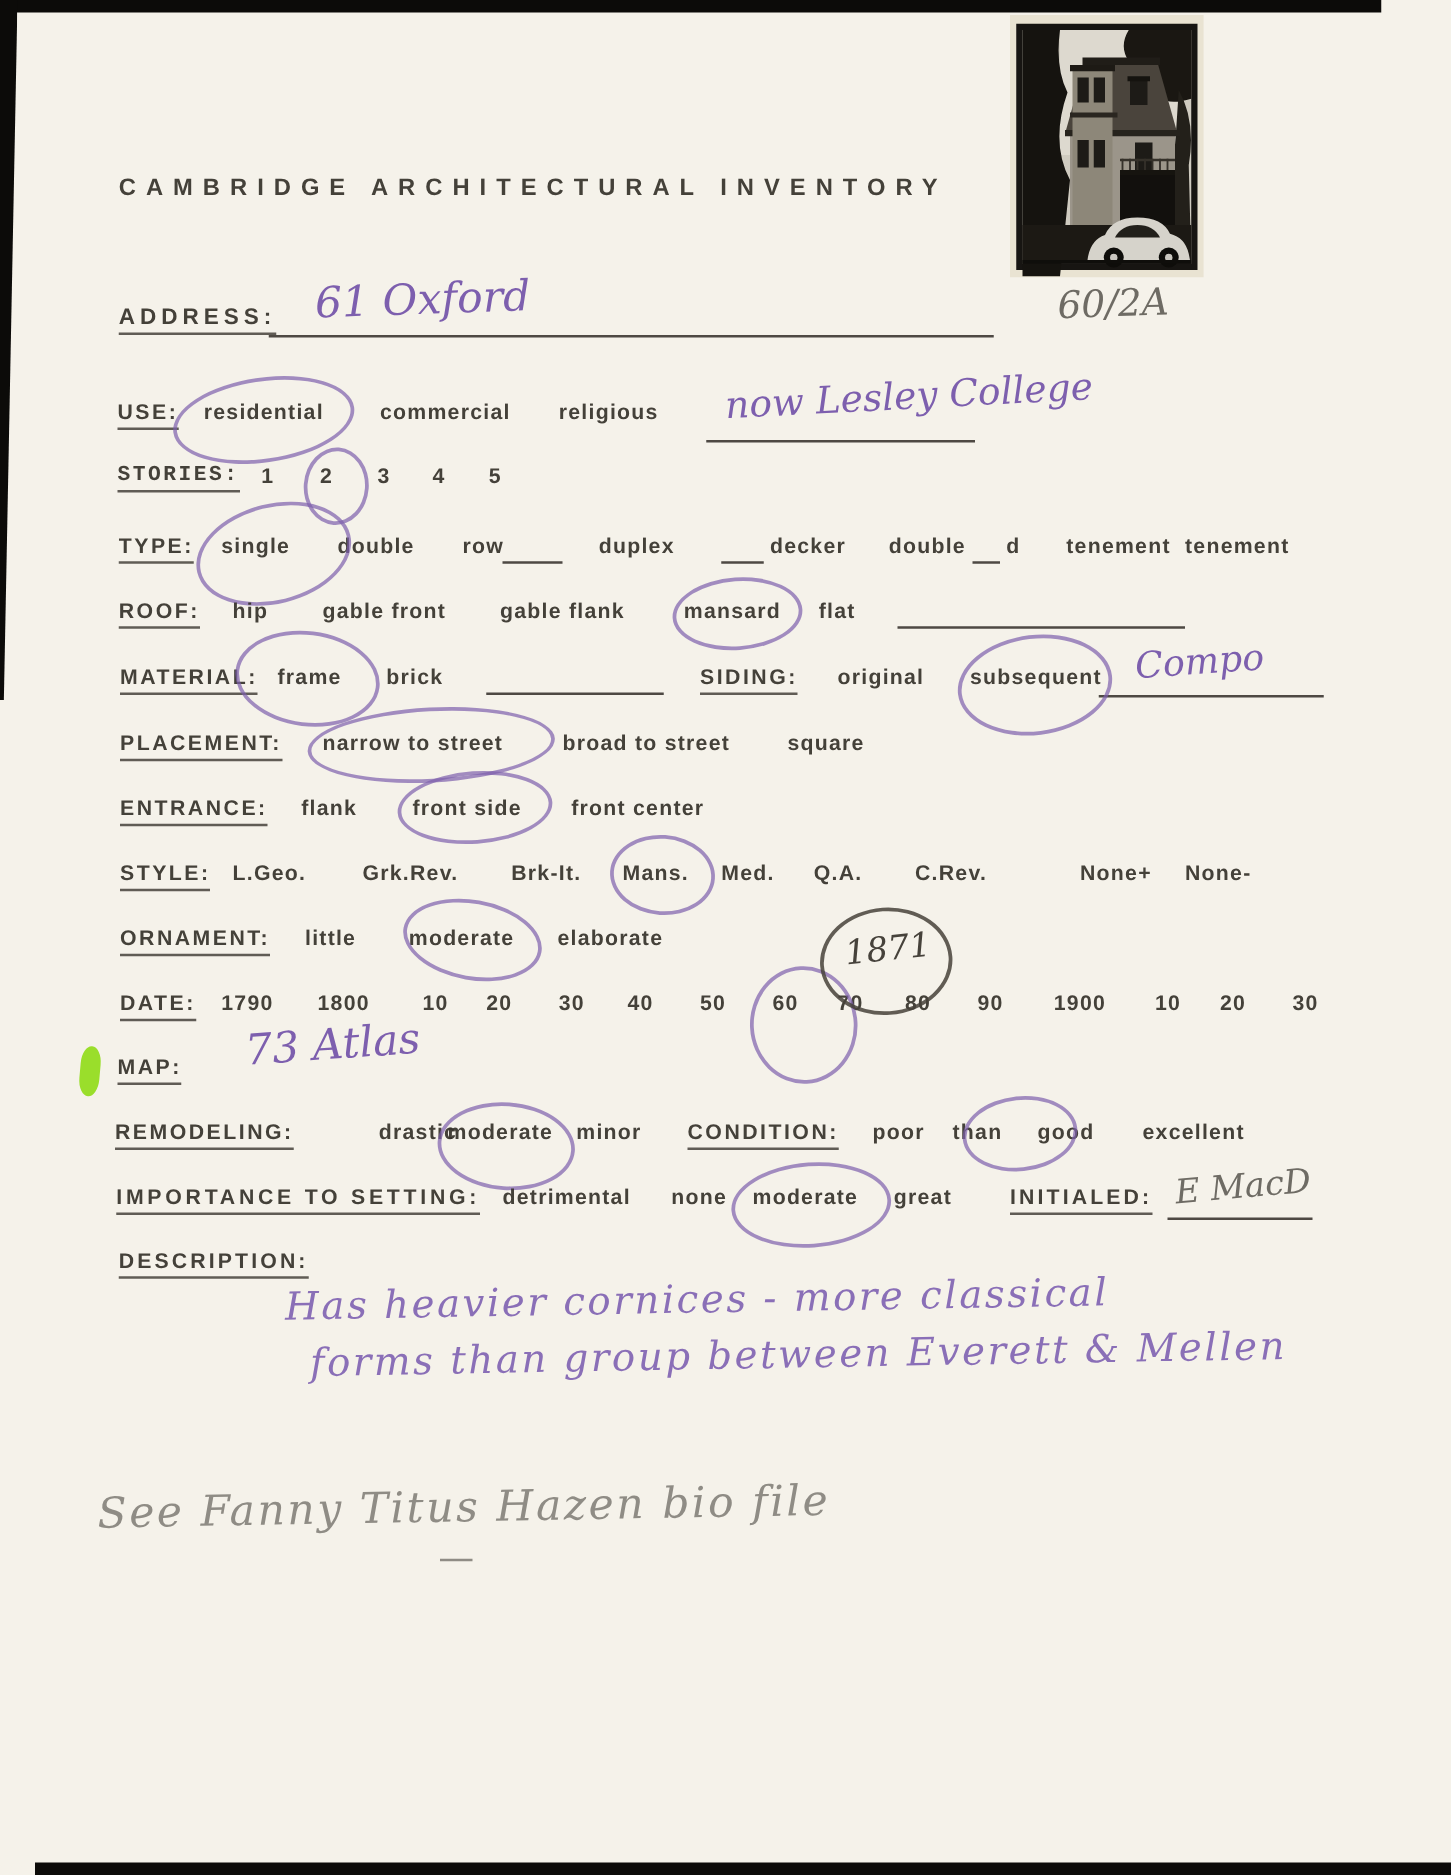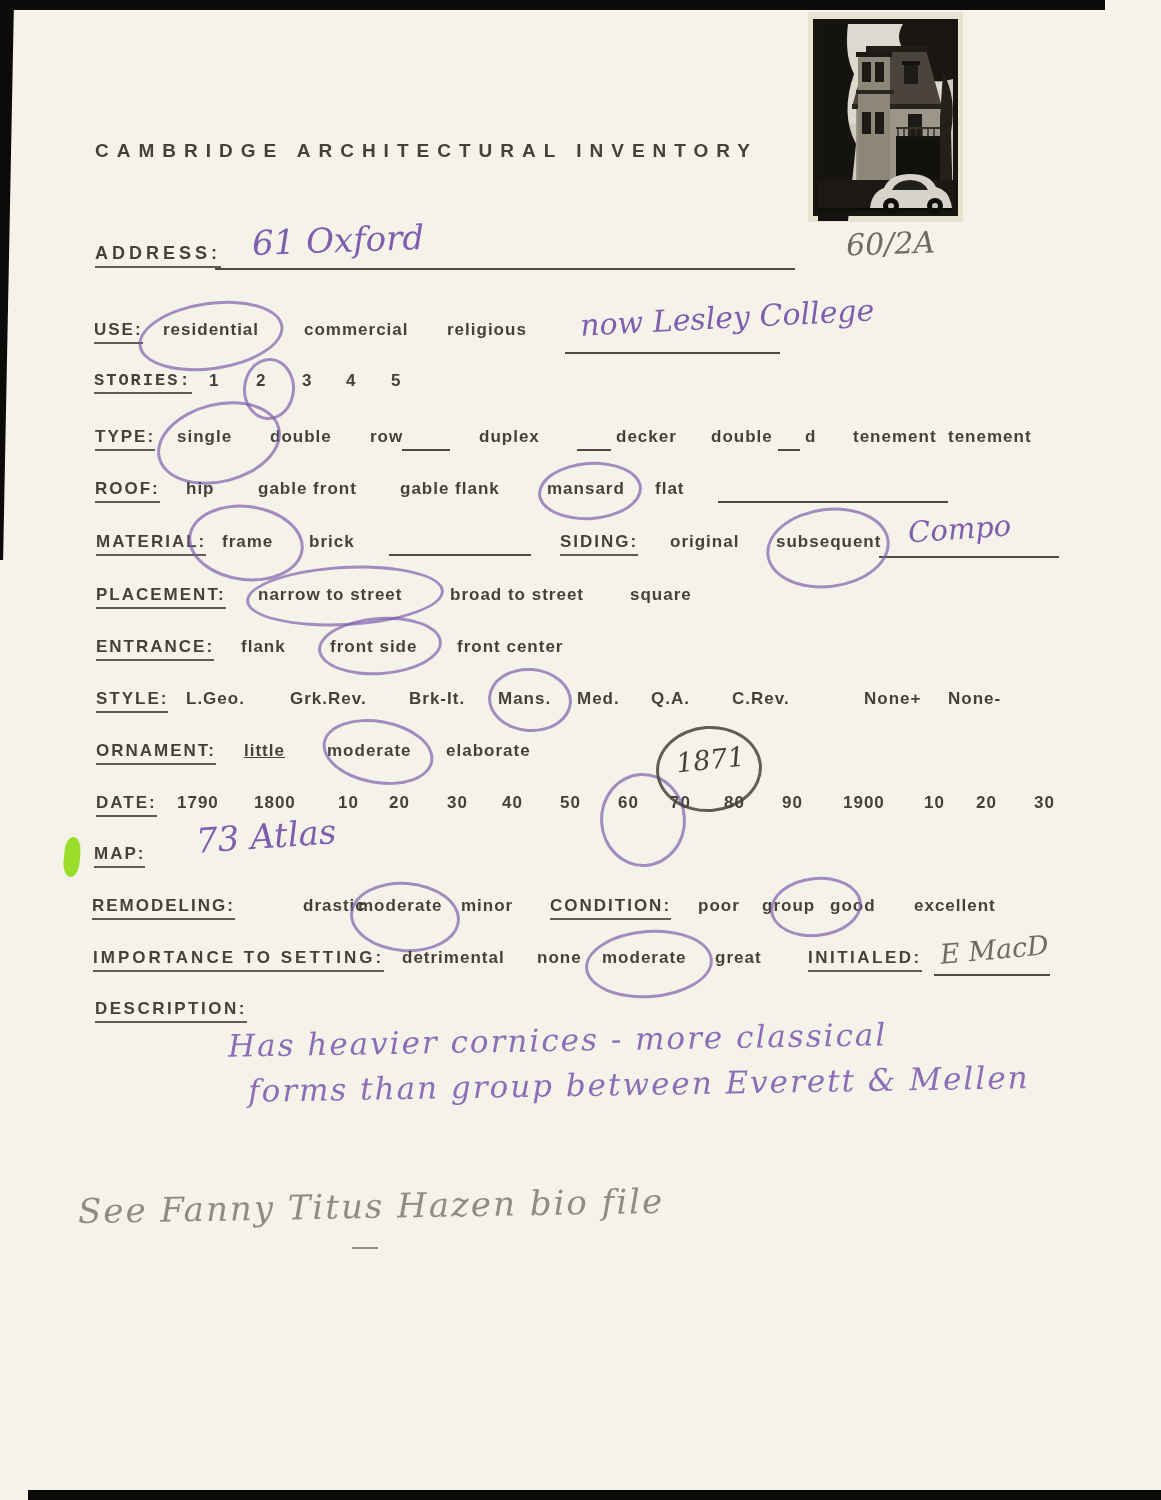--- a/index.html
+++ b/index.html
@@ -161,21 +161,21 @@
   <span class="t" style="left:409px;top:689px;">Brk-It.</span>
   <span class="t" style="left:498px;top:689px;">Mans.</span>
   <span class="t" style="left:577px;top:689px;">Med.</span>
   <span class="t" style="left:651px;top:689px;">Q.A.</span>
   <span class="t" style="left:732px;top:689px;">C.Rev.</span>
   <span class="t" style="left:864px;top:689px;">None+</span>
   <span class="t" style="left:948px;top:689px;">None-</span>
   <div class="circ" style="left:488px;top:668px;width:78px;height:58px;transform:rotate(4deg);"></div>
 
   <span class="t lbl" style="left:96px;top:741px;">ORNAMENT:</span>
-  <span class="t" style="left:244px;top:741px;text-decoration:underline;">little</span>
+  <span class="t" style="left:244px;top:741px;">little</span>
   <span class="t" style="left:327px;top:741px;">moderate</span>
   <span class="t" style="left:446px;top:741px;">elaborate</span>
   <div class="circ" style="left:322px;top:720px;width:106px;height:58px;transform:rotate(10deg);"></div>
 
   <span class="t lbl" style="left:96px;top:793px;">DATE:</span>
   <span class="t" style="left:177px;top:793px;">1790</span>
   <span class="t" style="left:254px;top:793px;">1800</span>
   <span class="t" style="left:338px;top:793px;">10</span>
   <span class="t" style="left:389px;top:793px;">20</span>
   <span class="t" style="left:447px;top:793px;">30</span>
@@ -196,21 +196,21 @@
   <div id="map-mark" style="left:64px;top:837px;width:16px;height:40px;transform:rotate(5deg);"></div>
   <span class="t lbl" style="left:94px;top:844px;">MAP:</span>
   <span class="hw ink" style="left:196px;top:816px;font-size:34px;transform:rotate(-4deg);">73 Atlas</span>
 
   <span class="t lbl" style="left:92px;top:896px;text-align:right;">REMODELING:</span>
   <span class="t" style="left:263px;top:896px;margin-left:40px;">drastic</span>
   <span class="t" style="left:358px;top:896px;">moderate</span>
   <span class="t" style="left:461px;top:896px;">minor</span>
   <span class="t lbl" style="left:550px;top:896px;">CONDITION:</span>
   <span class="t" style="left:698px;top:896px;">poor</span>
-  <span class="t" style="left:762px;top:896px;">group</span>
+  <span class="t" style="left:762px;top:896px;">than</span>
   <span class="t" style="left:830px;top:896px;">good</span>
   <span class="t" style="left:914px;top:896px;">excellent</span>
   <div class="circ" style="left:350px;top:882px;width:104px;height:64px;transform:rotate(4deg);"></div>
   <div class="circ" style="left:770px;top:877px;width:86px;height:54px;transform:rotate(-6deg);"></div>
 
   <span class="t lbl" style="left:93px;top:948px;letter-spacing:3px;">IMPORTANCE TO SETTING:</span>
   <span class="t" style="left:402px;top:948px;">detrimental</span>
   <span class="t" style="left:537px;top:948px;">none</span>
   <span class="t" style="left:602px;top:948px;">moderate</span>
   <span class="t" style="left:715px;top:948px;">great</span>

